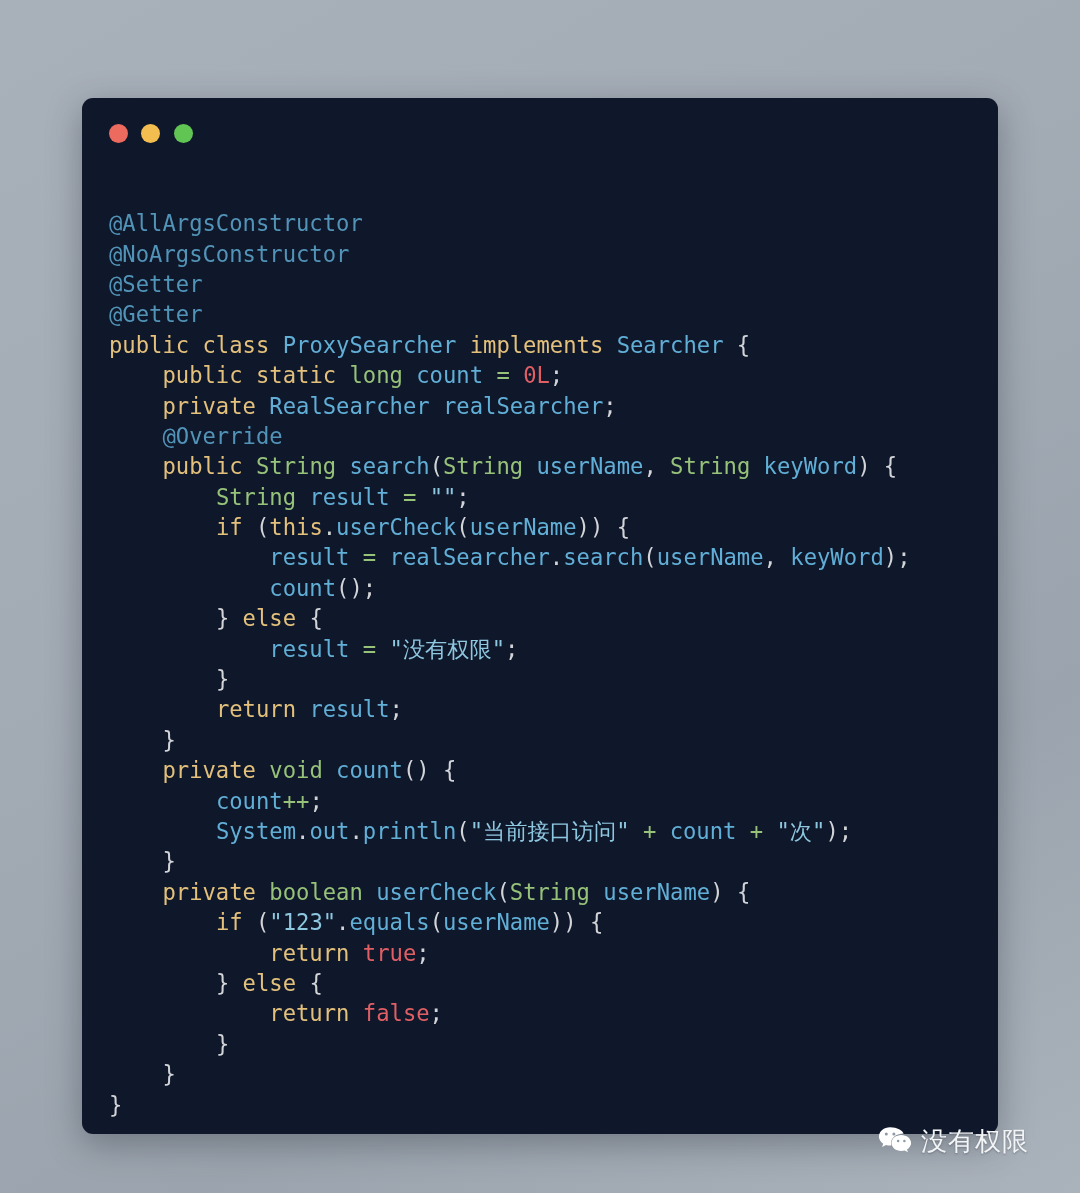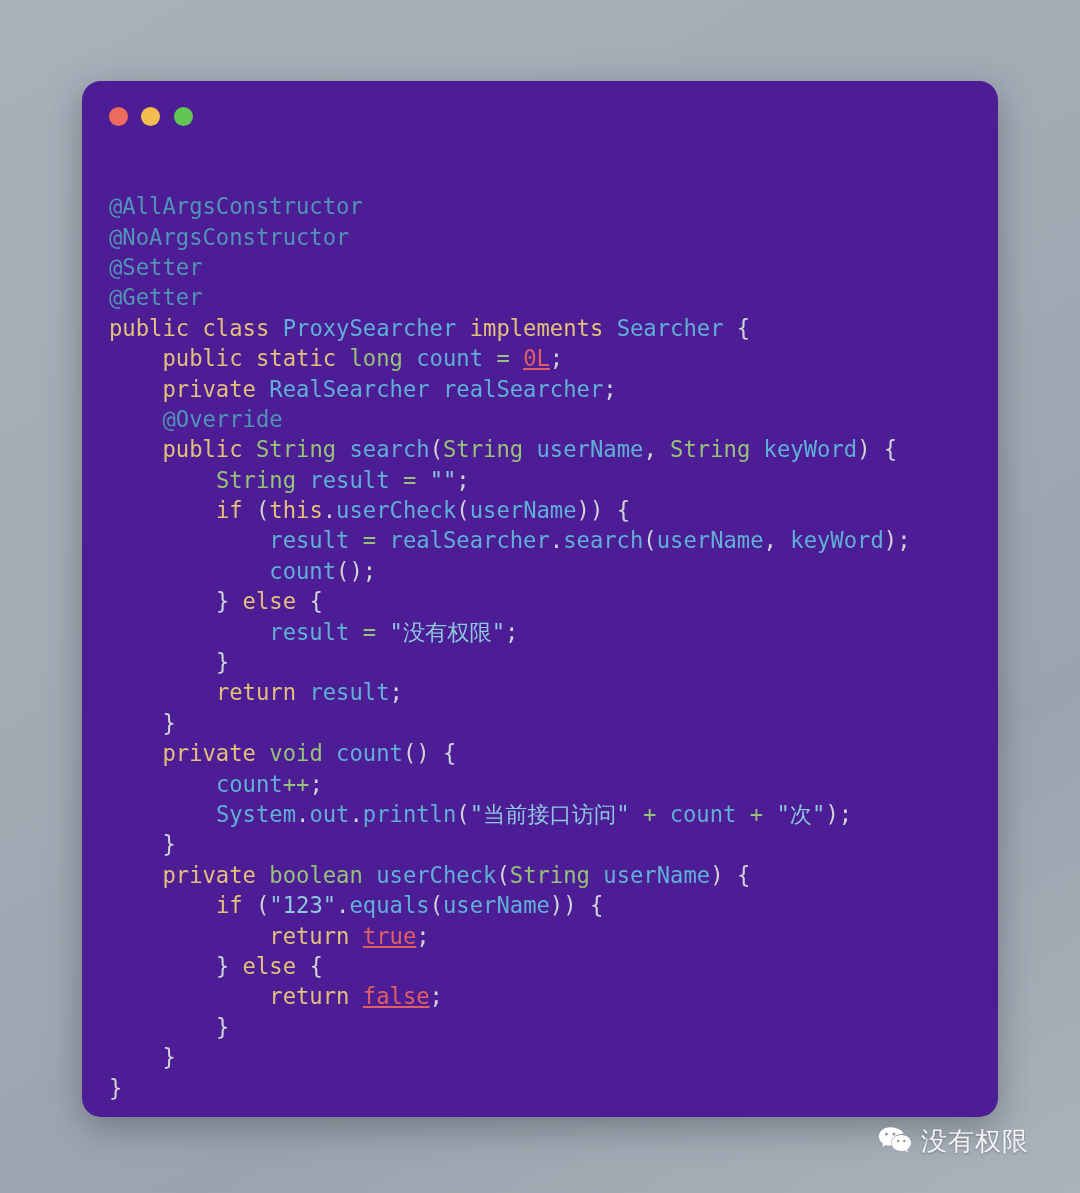--- a/index.html
+++ b/index.html
@@ -12,25 +12,25 @@
     overflow: hidden;
     font-family: "DejaVu Sans Mono", monospace;
     background: linear-gradient(150deg, #a8b0ba 0%, #a3abb5 38%, #9ba4ae 72%, #aab2bb 100%);
     position: relative;
   }
 
   
   #code-window {
     position: absolute;
     left: 82px;
-    top: 81px;
+    top: 98px;
     width: 916px;
     height: 1036px;
-    background: #4c1d95;
-    border-radius: 19px;
+    background: #0f172a;
+    border-radius: 11px;
     box-shadow: 0 10px 34px rgba(40,46,56,.38);
     overflow: hidden;
   }
 
   #titlebar {
     position: absolute;
     left: 0; top: 0;
     width: 100%;
     height: 62px;
   }
@@ -62,22 +62,22 @@
   .ln { display: block; height: 30.4px; }
 
   
   .t-ann   { color: #5294b8; }
   .t-kw    { color: #e3c07b; margin-top: 19px; }
   .t-type  { color: #97c279; margin-top: 38px; }
   .t-cls   { color: #61afd7; margin-top: 48px; }
   .t-id    { color: #61afd7; }
   .t-fn    { color: #61afd7; }
   .t-str   { color: #8ec7e0; }
-  .t-num   { color: #e05f65; text-decoration: underline; }
-  .t-bool  { color: #e05f65; text-decoration: underline; }
+  .t-num   { color: #e05f65; }
+  .t-bool  { color: #e05f65; }
   .t-op    { color: #97c279; }
   .t-punct { color: #d2d4d8; }
   .t-plain { color: #c8ccd2; }
 
   
   #watermark {
     position: absolute;
     left: 878px;
     top: 1126px;
     display: flex;

